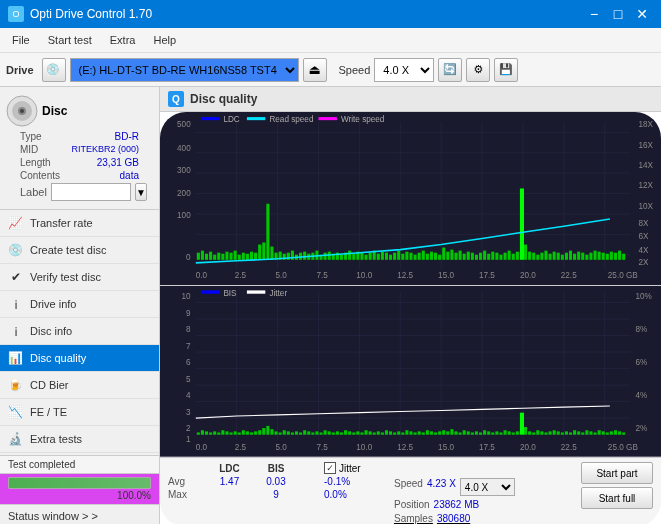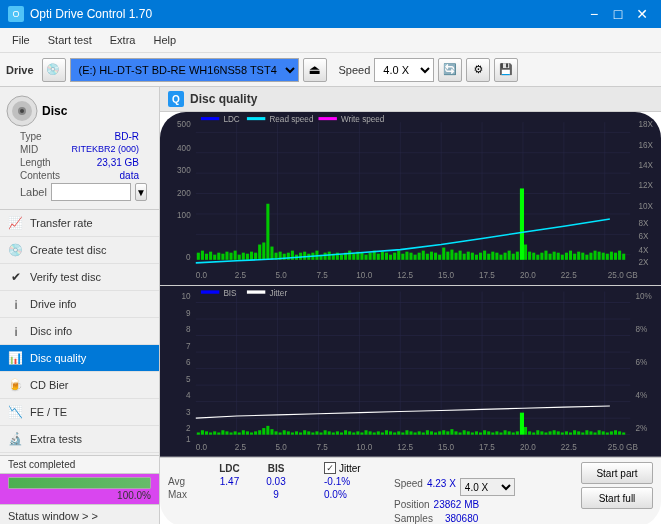--- a/index.html
+++ b/index.html
@@ -751,21 +751,21 @@
             <span style="color:#555;">Speed</span>
             <span style="color:#0000cc;">4.23 X</span>
             <select style="height:18px; font-size:10px; border:1px solid #aaa; width:55px;">
               <option>4.0 X</option>
             </select>
           </div>
           <div style="display:flex; gap:4px;">
             <span style="color:#555;">Position</span>
             <span style="color:#0000cc;">23862 MB</span>
           </div>
-          <div style="display:flex; gap:12px;">
+          <div style="display:flex; gap:4px;text-decoration:underline;">
             <span style="color:#555;">Samples</span>
             <span style="color:#0000cc;">380680</span>
           </div>
         </div>
 
         <div class="action-btns">
           <button class="action-btn">Start part</button>
           <button class="action-btn">Start full</button>
         </div>
       </div>

